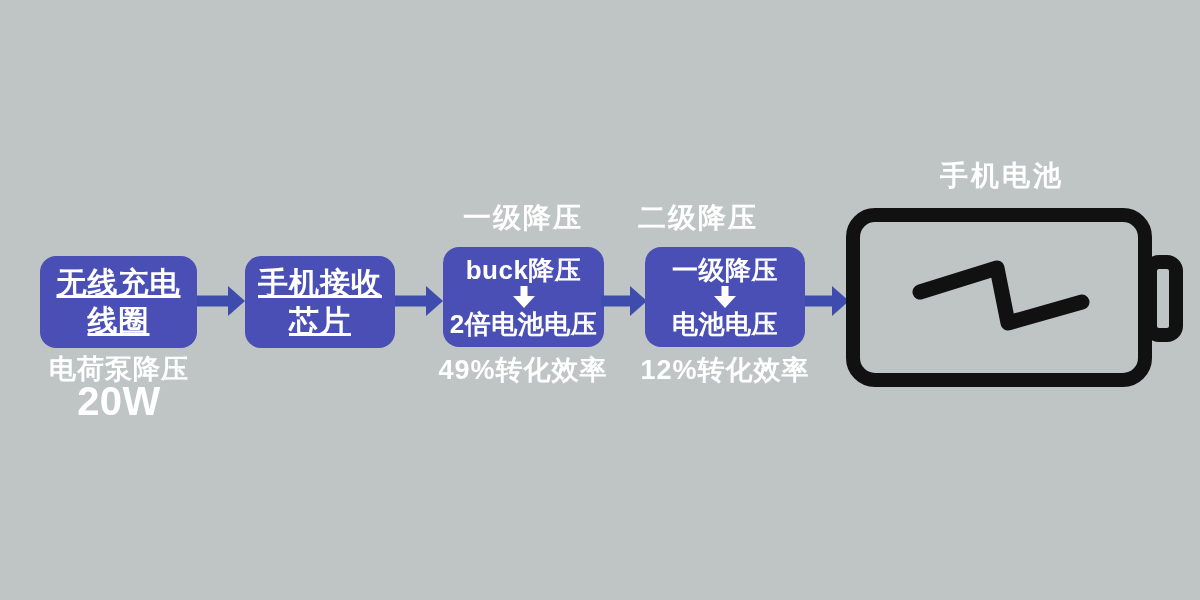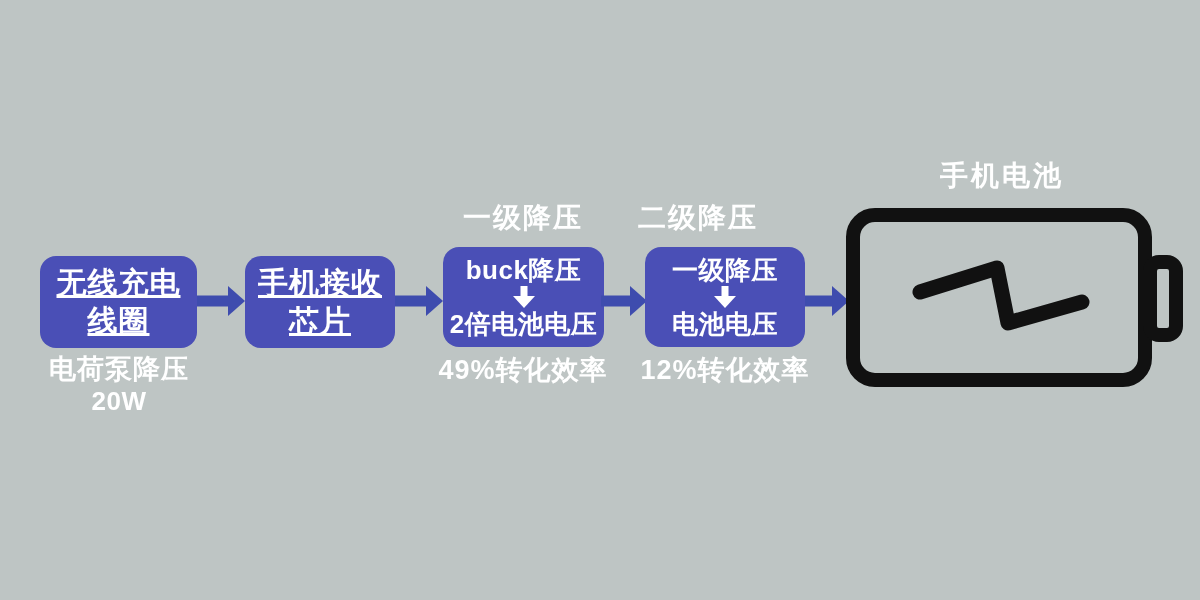--- a/index.html
+++ b/index.html
@@ -25,21 +25,21 @@
   }
   .flow-box .big-line{font-size:30px;line-height:38px;letter-spacing:1px;text-decoration:underline;}
   .flow-box .mid-line{font-size:26px;line-height:30px;letter-spacing:0.5px;}
 
   
   .caption{
     position:absolute;text-align:center;
     font-size:27px;line-height:31px;letter-spacing:1px;
     color:var(--text,#ffffff);
   }
-  .caption .value-line{font-size:26px;line-height:33px;letter-spacing:0.5px;}
+  .caption .value-line{font-size:40px;line-height:33px;letter-spacing:0.5px;}
   .stage-title{
     position:absolute;text-align:center;
     font-size:28px;line-height:30px;letter-spacing:2px;
     color:var(--text,#ffffff);
   }
 
   
   .flow-arrow{position:absolute;top:286px;height:30px;}
   .flow-arrow svg{display:block;}
   .arrow-shape{fill:var(--arrow-fill,#3e4cae);}

